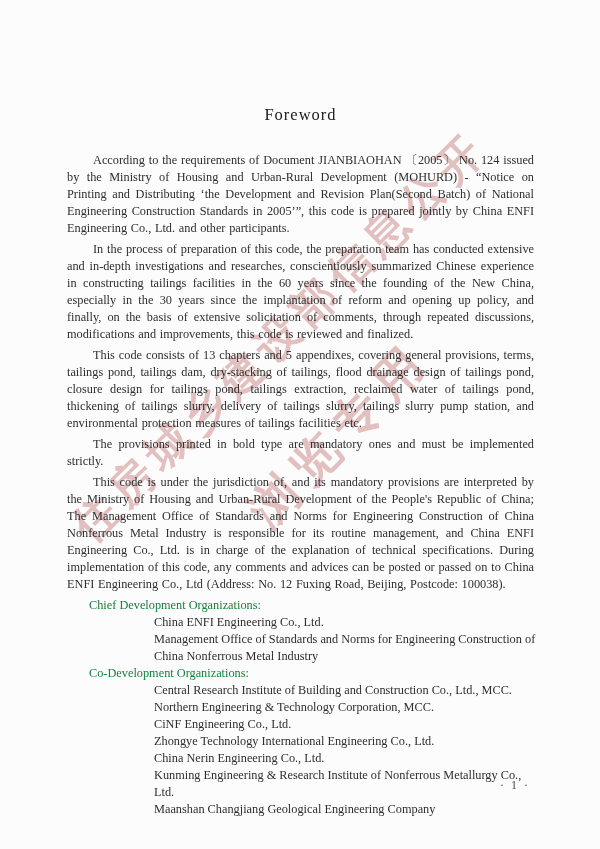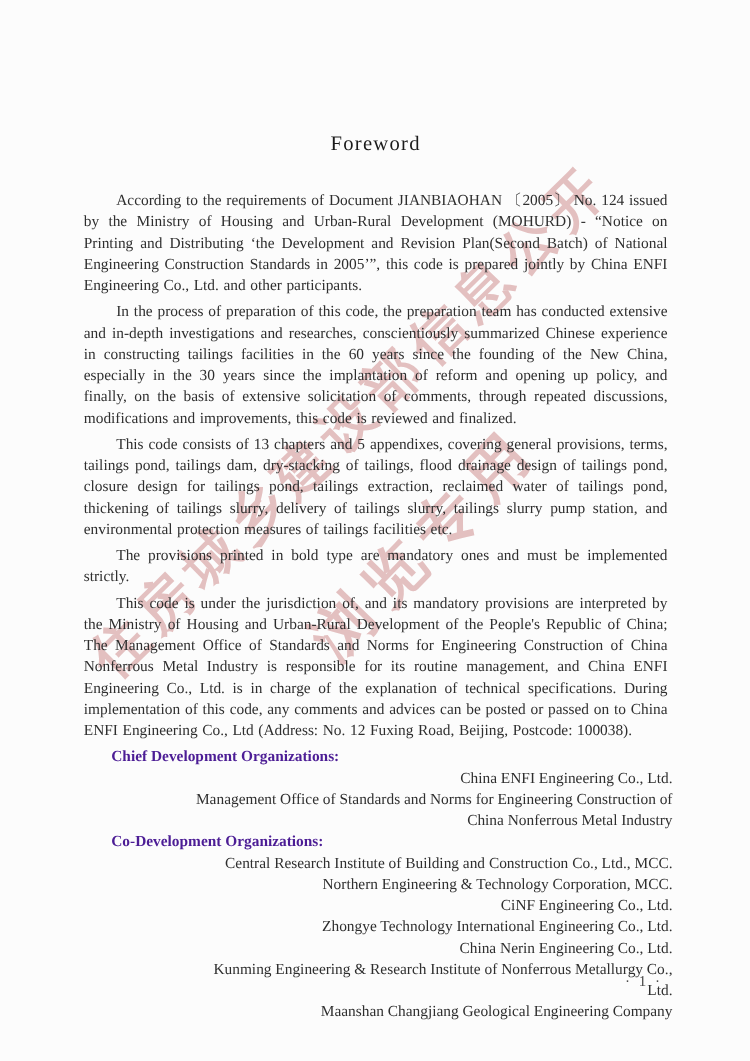--- a/index.html
+++ b/index.html
@@ -26,29 +26,29 @@
     font-size: 12.3px;
     line-height: 17px;
     text-align: justify;
     text-indent: 26px;
     word-spacing: 0.6px;
   }
   .sec-heading {
     margin: 0;
     font-size: 12.3px;
     line-height: 17px;
-    font-weight: bold;
+    font-weight: normal;
     text-indent: 26px;
-    color: #4c1d95;
+    color: #15803d;
   }
   .org-item {
     font-size: 12.3px;
     line-height: 17px;
     padding-left: 91px;
-    text-align: right;
+    text-align: left;
   }
   .page-number {
     position: absolute;
     right: 70px;
     bottom: 56px;
     z-index: 1;
     font-size: 12px;
     letter-spacing: 2px;
     color: #4a4a4a;
   }

